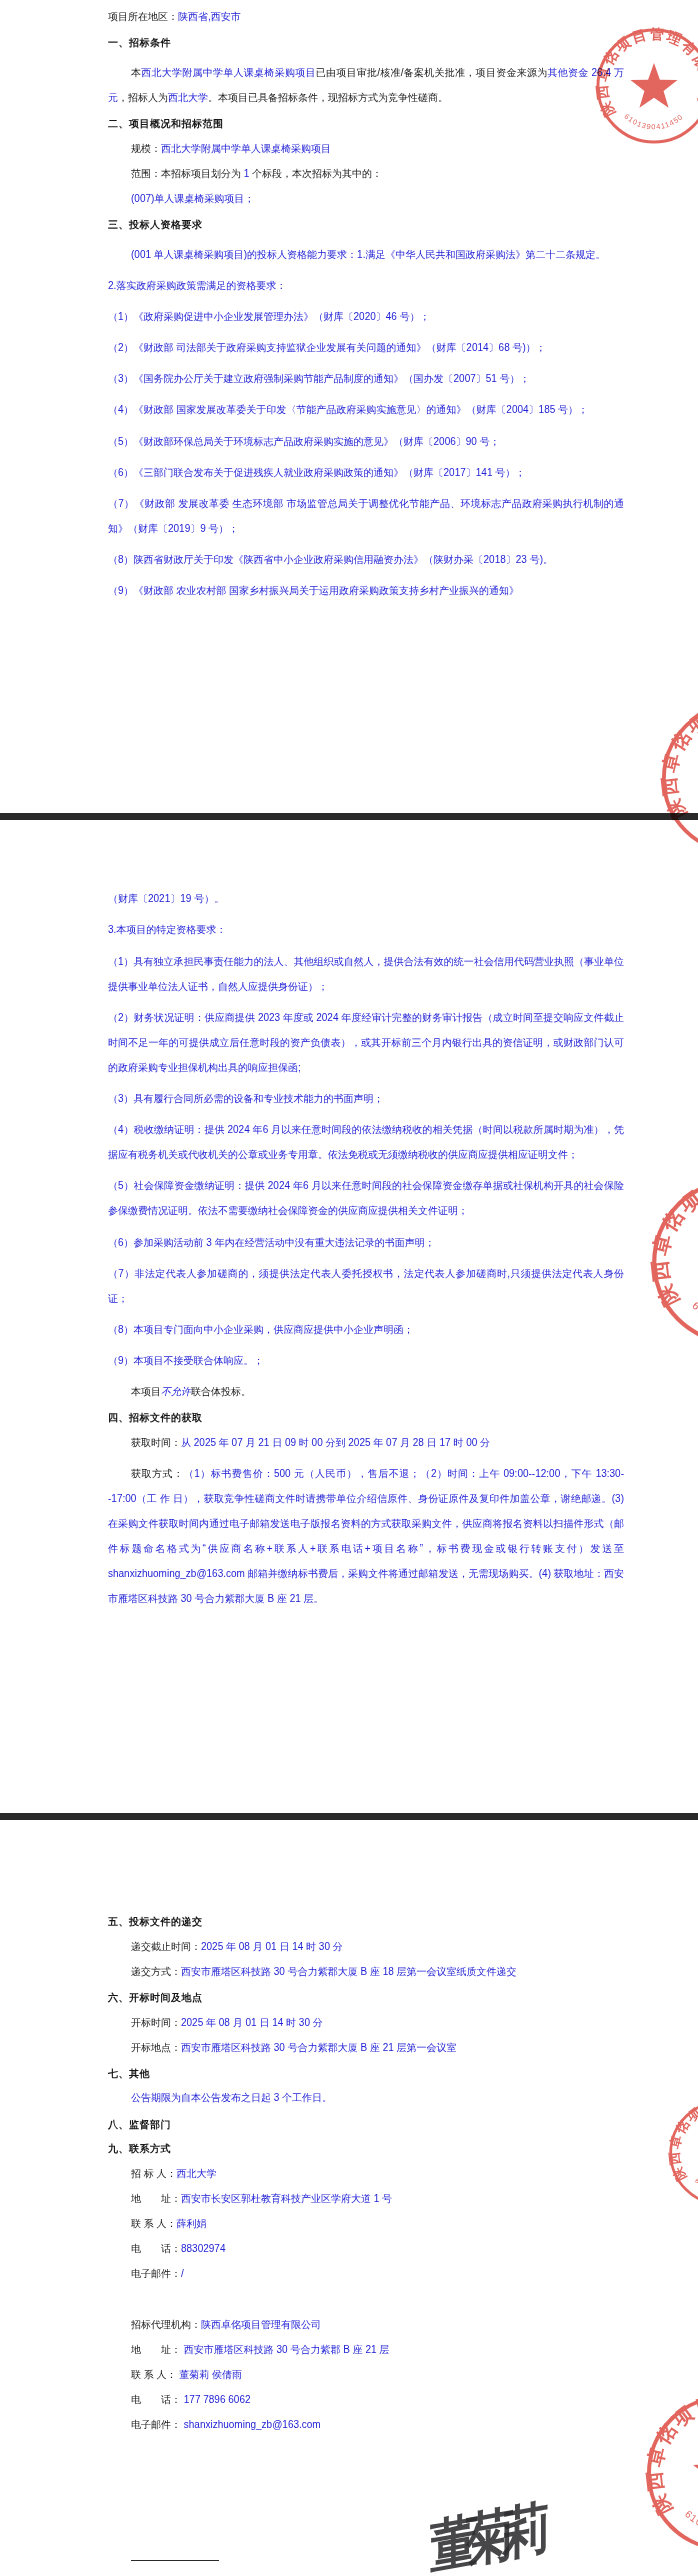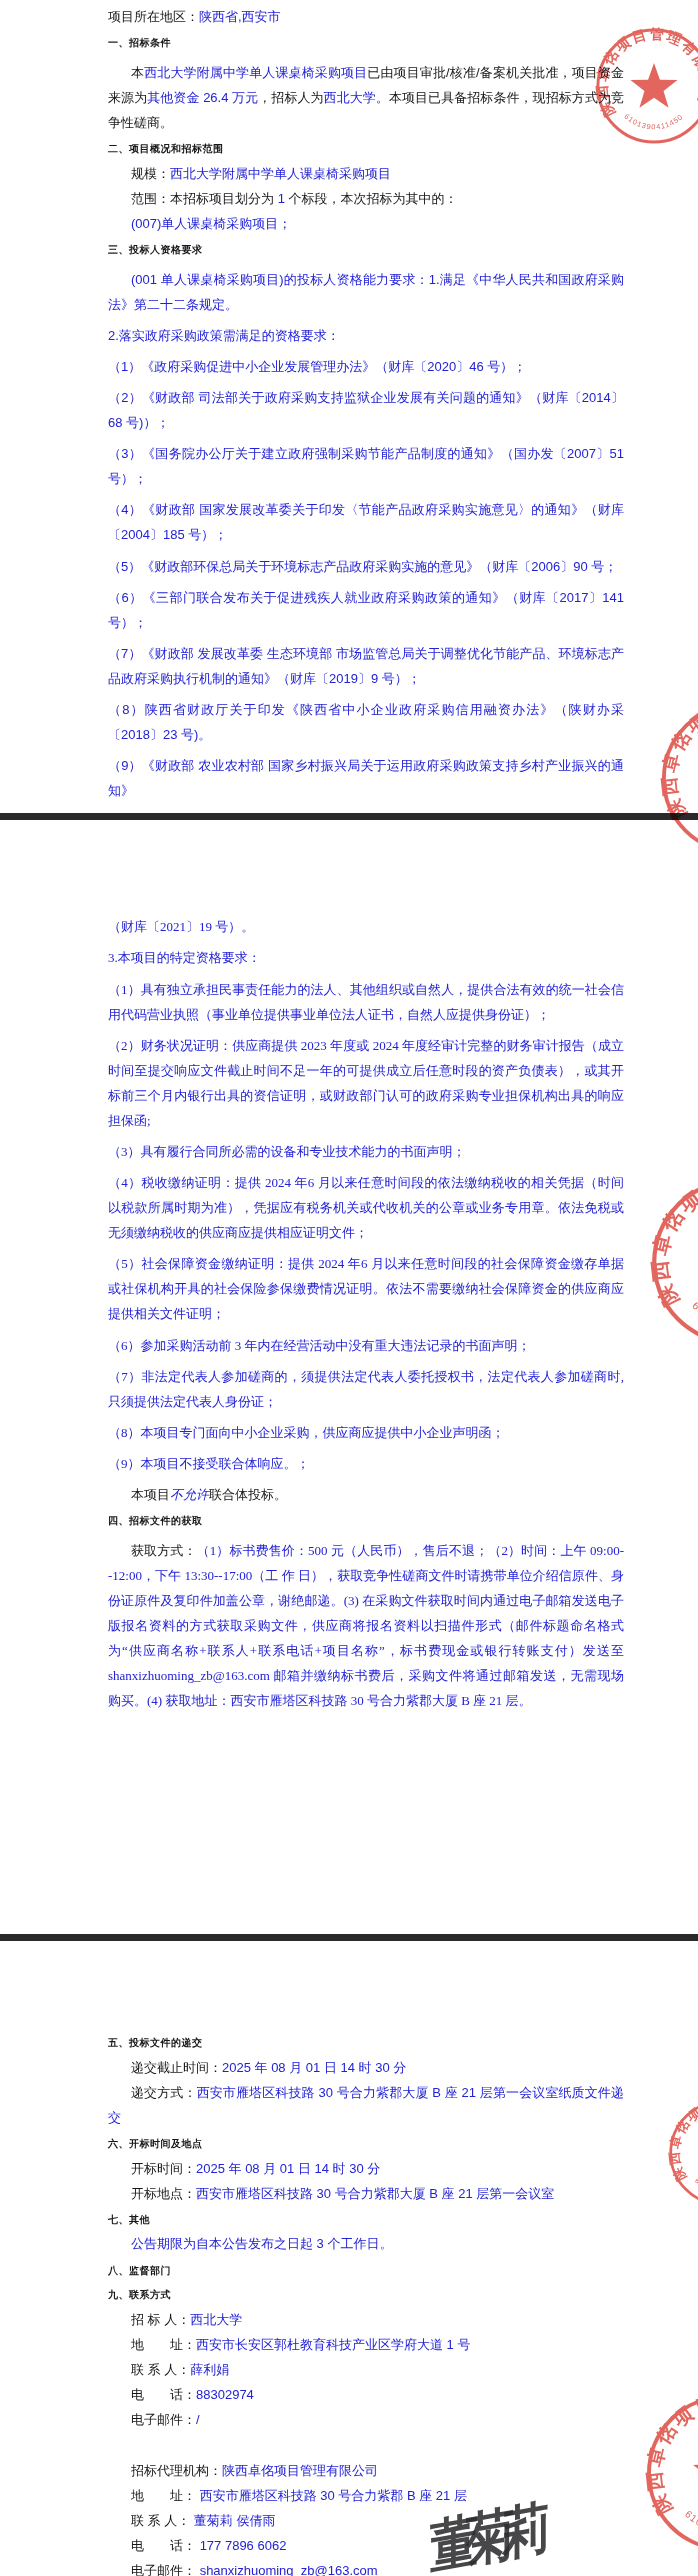--- a/index.html
+++ b/index.html
@@ -1,24 +1,24 @@
 <!DOCTYPE html>
 <html style="font-size:8.2px"><head>
 <meta charset="utf-8">
 <style>
   html,body{margin:0;padding:0;background:#ffffff;}
   body{font-family:"Liberation Sans","DejaVu Sans",sans-serif;}
   #doc{position:relative;width:699px;height:2810px;overflow:hidden;background:#fff;}
   .page{position:relative;background:#fff;overflow:hidden;padding-left:108px;padding-right:75px;box-sizing:border-box;z-index:1;}
   #p1{height:813px;padding-top:4.1px;}
-  #p2{height:1114px;padding-top:94px;font-family:Liberation Serif, serif;}
+  #p2{height:993px;padding-top:66px;}
   #p3{height:986px;padding-top:88px;}
   .gap{height:7.2px;background:#2a2a2a;width:100%;}
   .blk{margin:0;}
-  .blk-p{font-size:13px;line-height:25px;color:#181818;text-align:justify;}
+  .blk-p{font-size:10px;line-height:25px;color:#181818;text-align:justify;}
   .blk-h{font-size:10px;line-height:21.6px;font-weight:bold;color:#000;margin:3.1px 0 1px 0;letter-spacing:0.5px;}
   .mt{margin-top:6.2px;}
   .ind{text-indent:23px;}
   .seg-k{color:#181818;}
   .seg-b{color:#2222d6;}
   .seg-bi{color:#2222d6;font-style:italic;}
   .seg-u{display:inline-block;border-bottom:1px solid #2a2a2a;height:10.3px;vertical-align:baseline;}
   .sp50{height:26px;} .sp210{height:108px;}
   .seal{position:absolute;opacity:.85;mix-blend-mode:multiply;z-index:6;pointer-events:none;}
   .seal-top{top:27px;right:-14.4px;}
@@ -70,29 +70,30 @@
         <div class="blk blk-p mt"><span class="seg-b">（2）财务状况证明：供应商提供 2023 年度或 2024 年度经审计完整的财务审计报告（成立时间至提交响应文件截止时间不足一年的可提供成立后任意时段的资产负债表），或其开标前三个月内银行出具的资信证明，或财政部门认可的政府采购专业担保机构出具的响应担保函;</span></div>
         <div class="blk blk-p mt"><span class="seg-b">（3）具有履行合同所必需的设备和专业技术能力的书面声明；</span></div>
         <div class="blk blk-p mt"><span class="seg-b">（4）税收缴纳证明：提供 2024 年6 月以来任意时间段的依法缴纳税收的相关凭据（时间以税款所属时期为准），凭据应有税务机关或代收机关的公章或业务专用章。依法免税或无须缴纳税收的供应商应提供相应证明文件；</span></div>
         <div class="blk blk-p mt"><span class="seg-b">（5）社会保障资金缴纳证明：提供 2024 年6 月以来任意时间段的社会保障资金缴存单据或社保机构开具的社会保险参保缴费情况证明。依法不需要缴纳社会保障资金的供应商应提供相关文件证明；</span></div>
         <div class="blk blk-p mt"><span class="seg-b">（6）参加采购活动前 3 年内在经营活动中没有重大违法记录的书面声明；</span></div>
         <div class="blk blk-p mt"><span class="seg-b">（7）非法定代表人参加磋商的，须提供法定代表人委托授权书，法定代表人参加磋商时,只须提供法定代表人身份证；</span></div>
         <div class="blk blk-p mt"><span class="seg-b">（8）本项目专门面向中小企业采购，供应商应提供中小企业声明函；</span></div>
         <div class="blk blk-p mt"><span class="seg-b">（9）本项目不接受联合体响应。；</span></div>
         <div class="blk blk-p ind mt"><span class="seg-k">本项目</span><span class="seg-bi">不允许</span><span class="seg-k">联合体投标。</span></div>
         <div class="blk blk-h"><span class="seg-k">四、招标文件的获取</span></div>
+        <div class="blk blk-p ind"><span class="seg-k">获取时间：</span><span class="seg-b">从 2025 年 07 月 21 日 09 时 00 分到 2025 年 07 月 28 日  17 时 00 分</span></div>
         <div class="blk blk-p ind mt"><span class="seg-k">获取方式：</span><span class="seg-b">（1）标书费售价：500 元（人民币），售后不退；（2）时间：上午 09:00--12:00，下午 13:30--17:00（工 作 日），获取竞争性磋商文件时请携带单位介绍信原件、身份证原件及复印件加盖公章，谢绝邮递。(3) 在采购文件获取时间内通过电子邮箱发送电子版报名资料的方式获取采购文件，供应商将报名资料以扫描件形式（邮件标题命名格式为“供应商名称+联系人+联系电话+项目名称”，标书费现金或银行转账支付）发送至 shanxizhuoming_zb@163.com 邮箱并缴纳标书费后，采购文件将通过邮箱发送，无需现场购买。(4) 获取地址：西安市雁塔区科技路 30 号合力紫郡大厦 B 座 21 层。</span></div>
       </div>
   </section>
   <div class="gap"></div>
   <section class="page" id="p3">
     <div class="content">
         <div class="blk blk-h"><span class="seg-k">五、投标文件的递交</span></div>
         <div class="blk blk-p ind"><span class="seg-k">递交截止时间：</span><span class="seg-b">2025 年 08 月 01 日  14 时 30 分</span></div>
-        <div class="blk blk-p ind"><span class="seg-k">递交方式：</span><span class="seg-b">西安市雁塔区科技路 30 号合力紫郡大厦 B 座 21 层第一会议室纸质文件递交</span></div>
+        <div class="blk blk-p ind"><span class="seg-k">递交方式：</span><span class="seg-b">西安市雁塔区科技路 30 号合力紫郡大厦 B 座 18 层第一会议室纸质文件递交</span></div>
         <div class="blk blk-h"><span class="seg-k">六、开标时间及地点</span></div>
         <div class="blk blk-p ind"><span class="seg-k">开标时间：</span><span class="seg-b">2025 年 08 月 01 日  14 时 30 分</span></div>
         <div class="blk blk-p ind"><span class="seg-k">开标地点：</span><span class="seg-b">西安市雁塔区科技路 30 号合力紫郡大厦 B 座 21 层第一会议室</span></div>
         <div class="blk blk-h"><span class="seg-k">七、其他</span></div>
         <div class="blk blk-p ind"><span class="seg-b">公告期限为自本公告发布之日起 3 个工作日。</span></div>
         <div class="blk blk-h"><span class="seg-k">八、监督部门</span></div>
         <div class="blk blk-h"><span class="seg-k">九、联系方式</span></div>
         <div class="blk blk-p ind"><span class="seg-k">招 标 人：</span><span class="seg-b">西北大学</span></div>
         <div class="blk blk-p ind"><span class="seg-k">地　　址：</span><span class="seg-b">西安市长安区郭杜教育科技产业区学府大道 1 号</span></div>
         <div class="blk blk-p ind"><span class="seg-k">联 系 人：</span><span class="seg-b">薛利娟</span></div>

